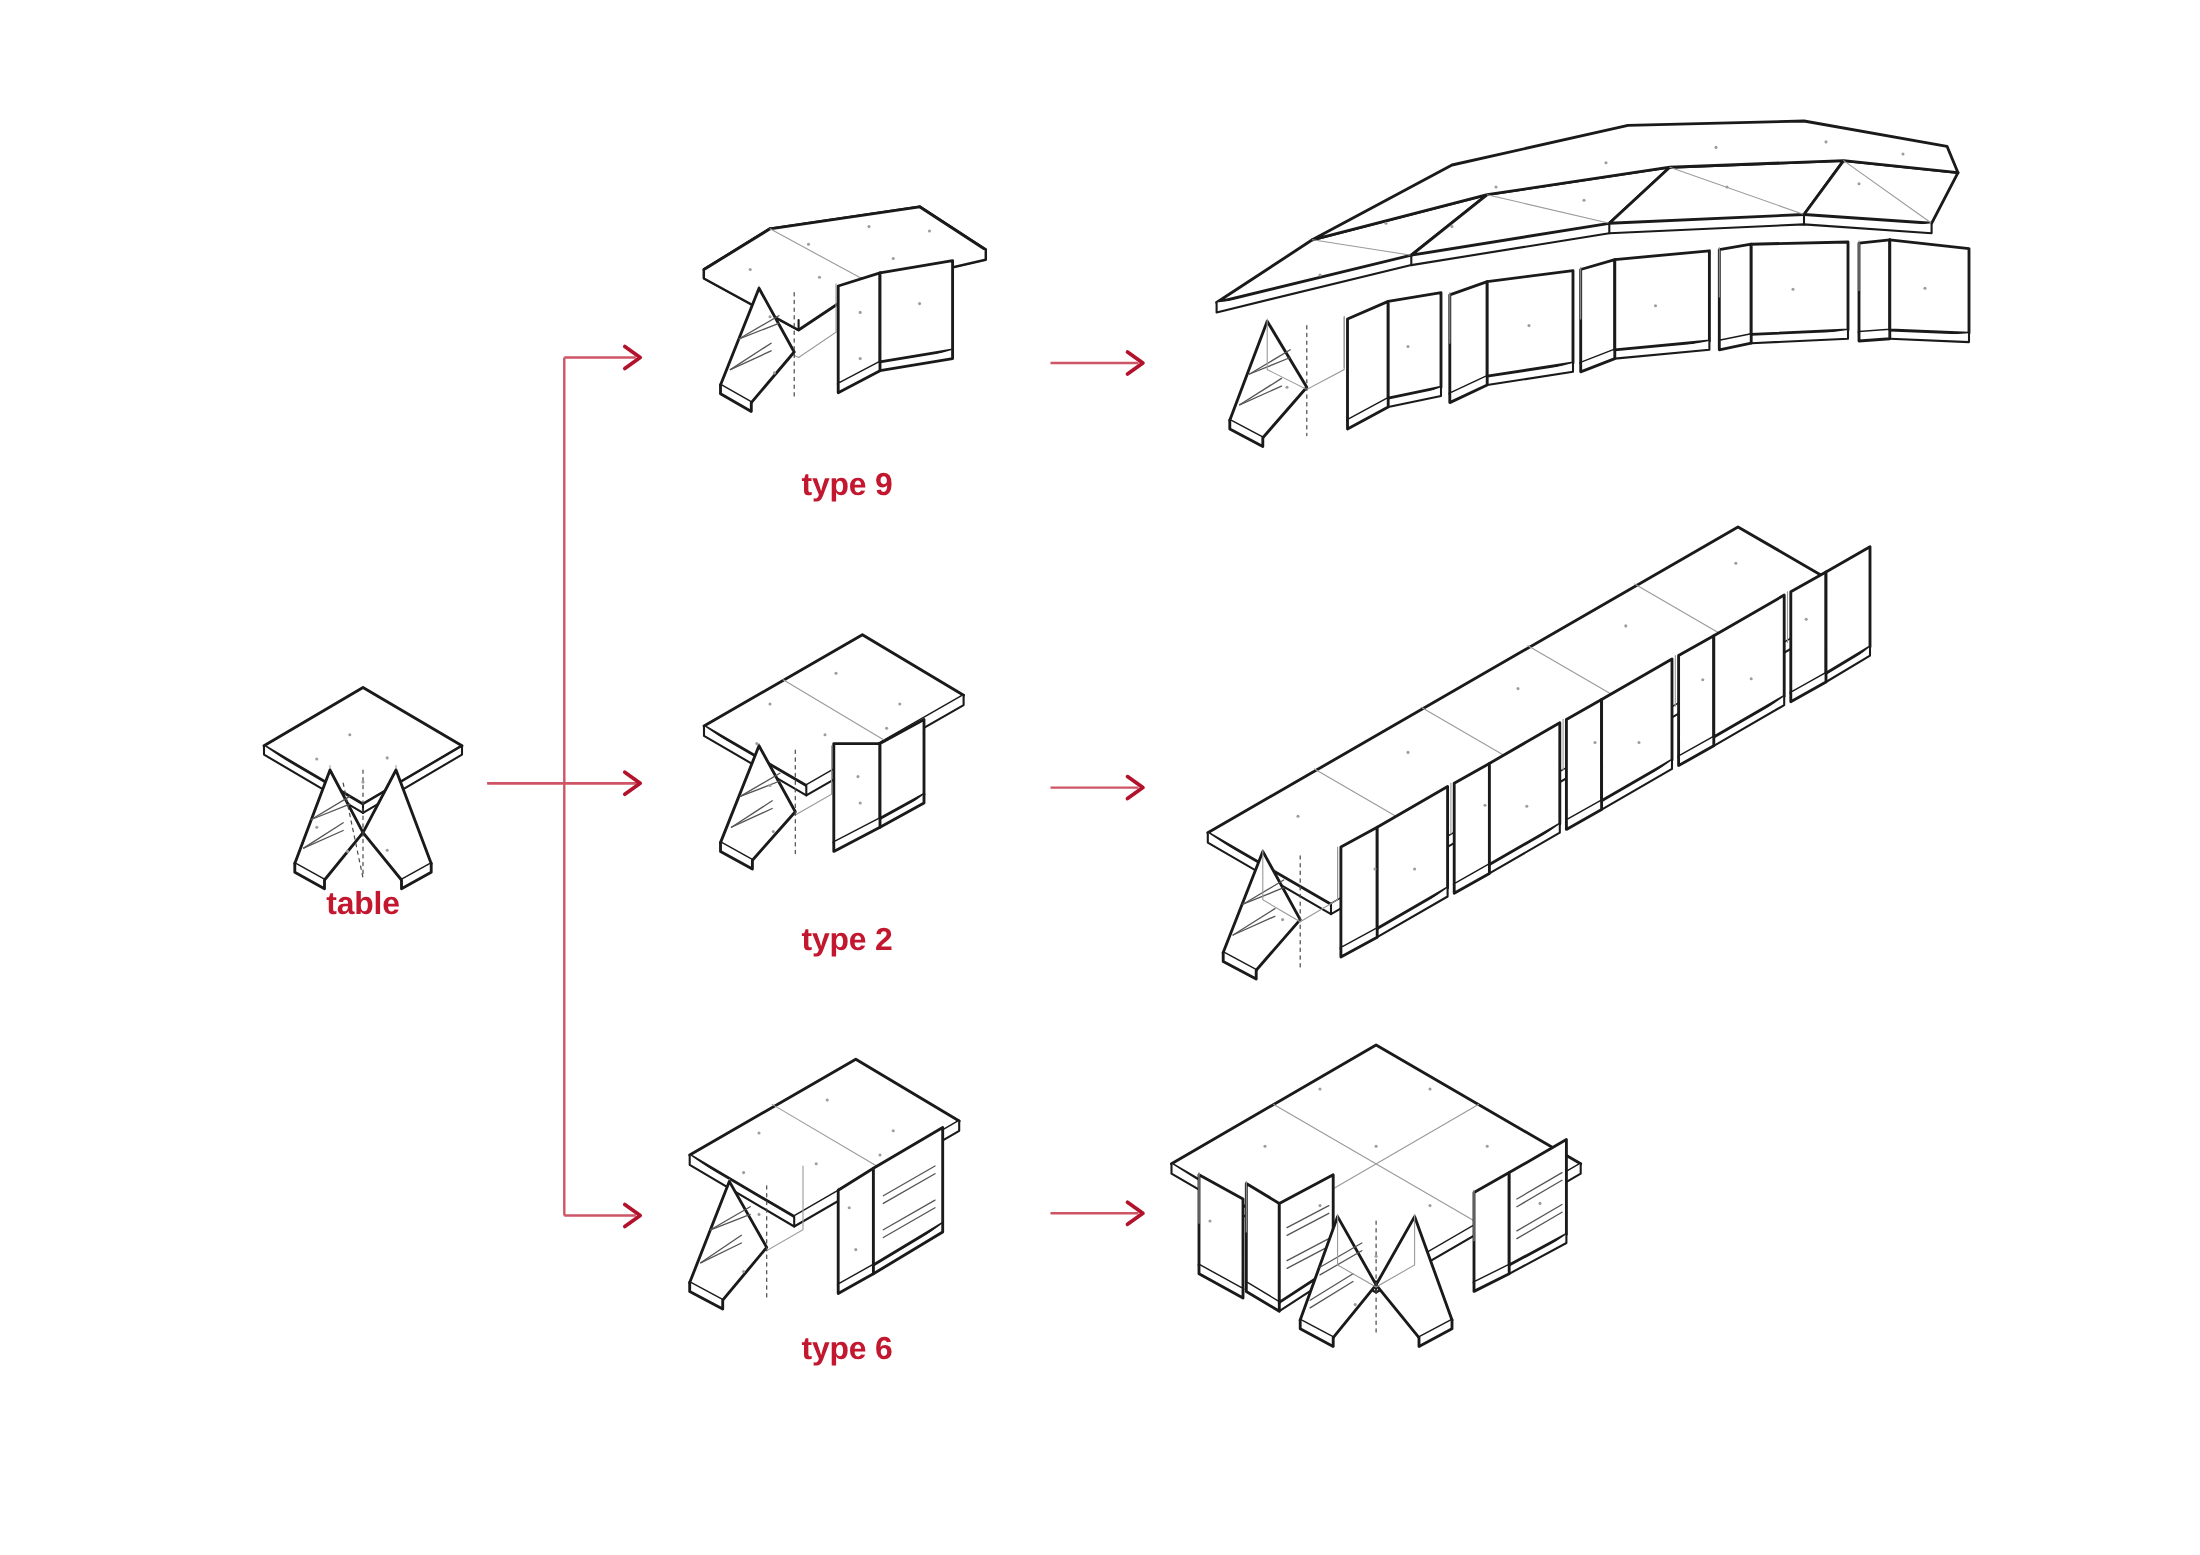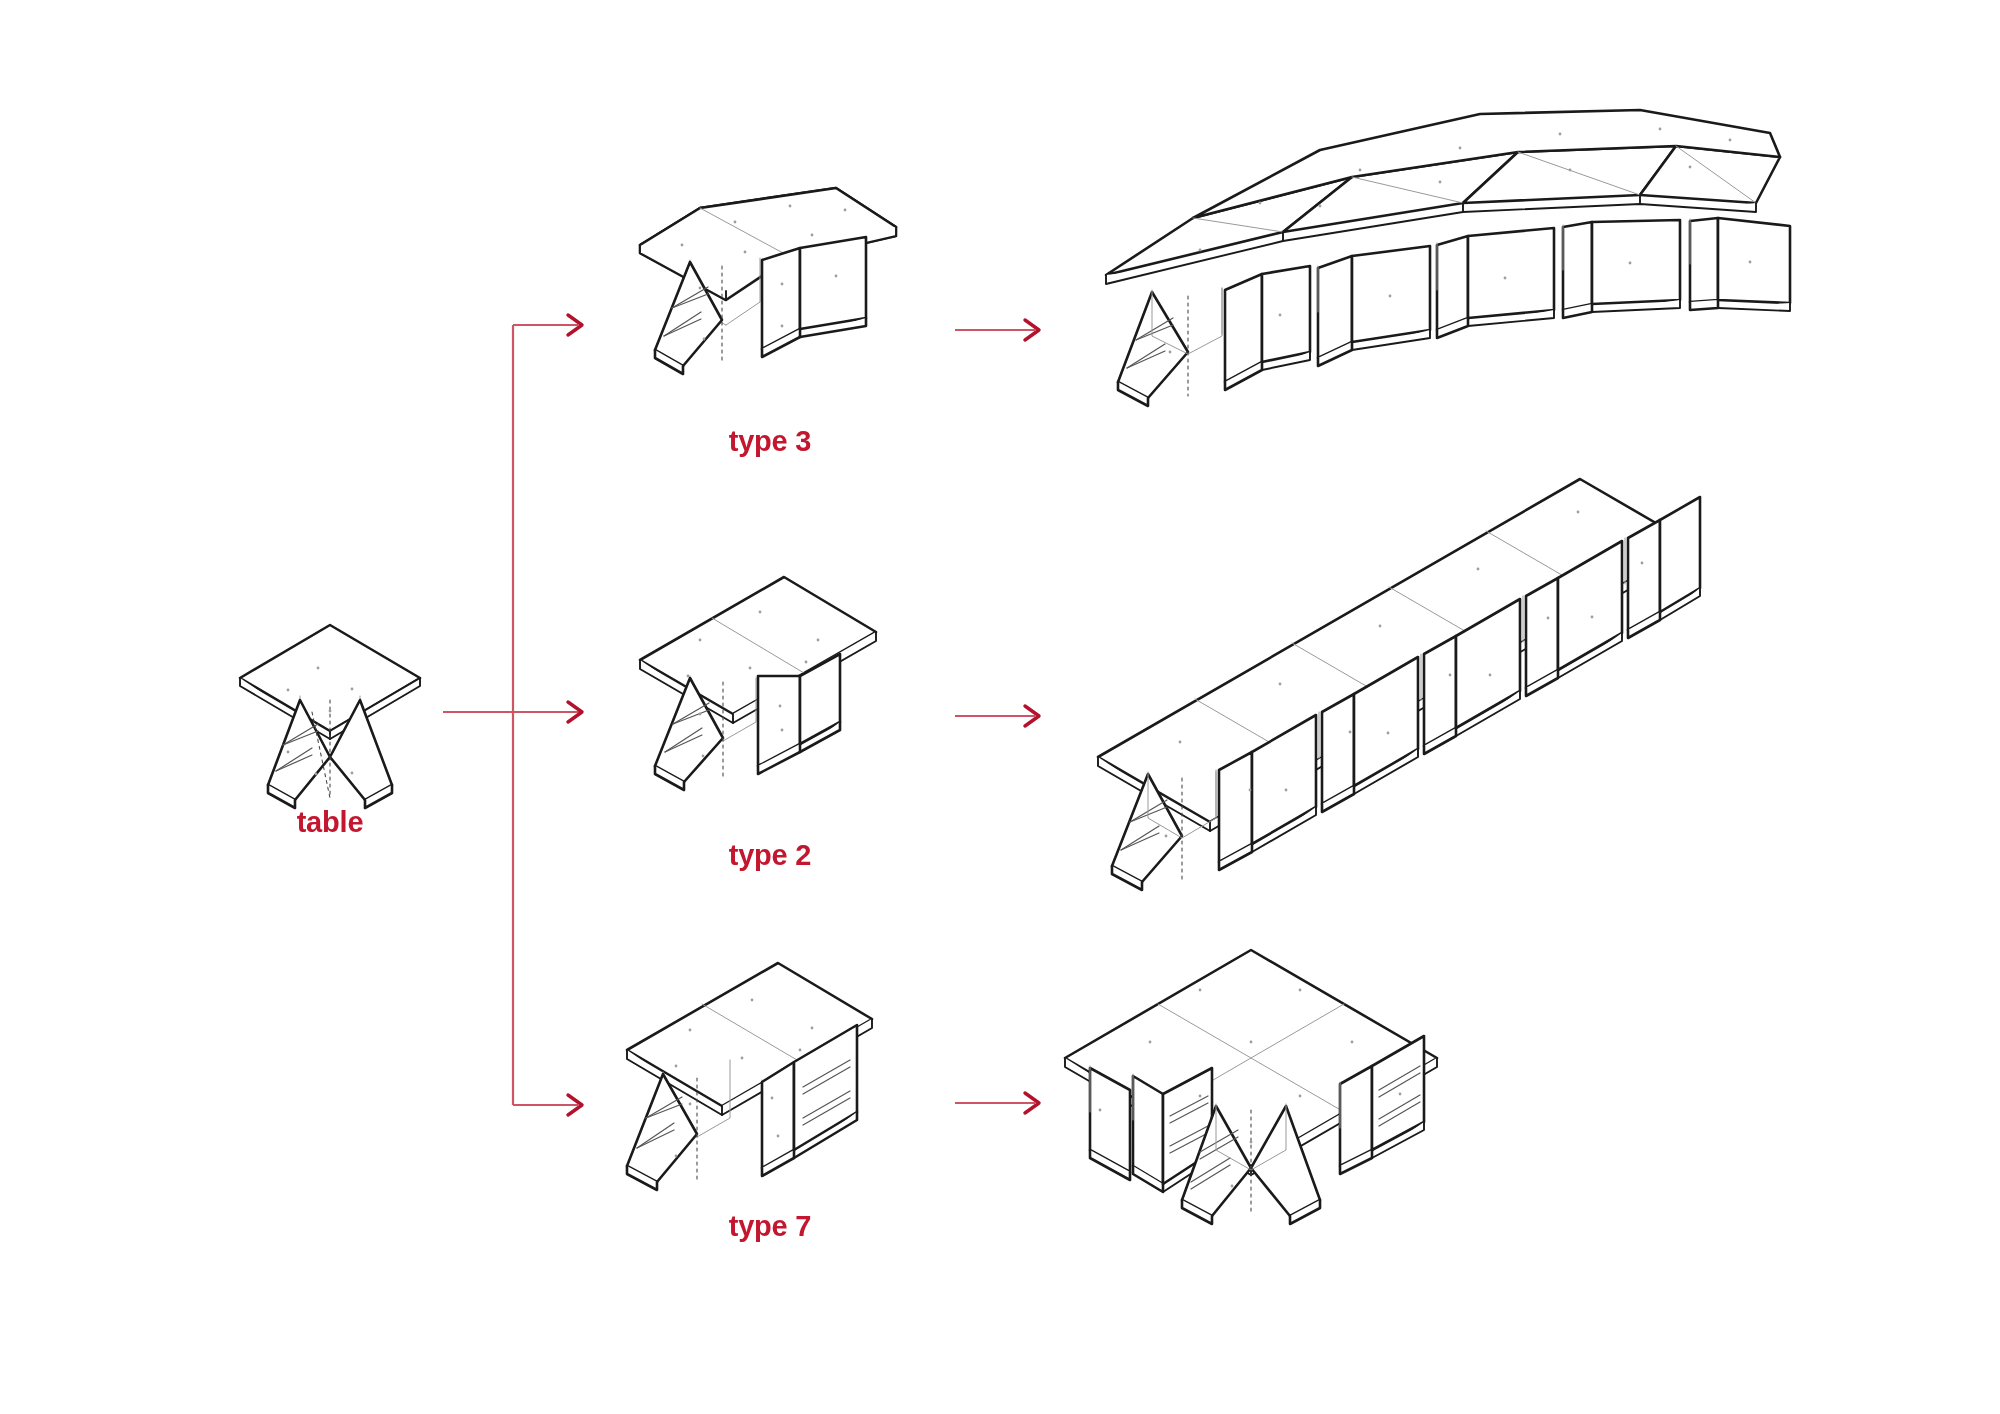--- a/index.html
+++ b/index.html
@@ -170,21 +170,21 @@
       <circle class="speck" cx="682" cy="245" r="1.4"></circle>
       <circle class="speck" cx="745" cy="252" r="1.4"></circle>
       <circle class="speck" cx="812" cy="235" r="1.4"></circle>
       <circle class="speck" cx="700" cy="288" r="1.4"></circle>
       <circle class="speck" cx="782" cy="284" r="1.4"></circle>
       <circle class="speck" cx="836" cy="276" r="1.4"></circle>
       <circle class="speck" cx="704" cy="339" r="1.4"></circle>
       <circle class="speck" cx="782" cy="326" r="1.4"></circle>
     </g>
   </svg>
-  <div class="label" style="left:770px; top:425px;">type 3</div>
+  <div class="label" style="left:770px; top:425px;">type 9</div>
 
   <svg class="layer" viewBox="0 0 2000 1414">
     <g>
 
       <path class="outline" d="M 640 660 L 784 577 L 876 632 L 733 714 Z"></path>
       <path class="outline-l" d="M 876 632 L 876 641 L 733 723 L 733 714"></path>
       <path class="outline-l" d="M 640 660 L 640 669 L 733 723"></path>
 
       <path class="seam" d="M 712 618 L 804 673"></path>
 
@@ -257,21 +257,21 @@
       <circle class="speck" cx="812" cy="1028" r="1.4"></circle>
       <circle class="speck" cx="676" cy="1066" r="1.4"></circle>
       <circle class="speck" cx="742" cy="1058" r="1.4"></circle>
       <circle class="speck" cx="800" cy="1050" r="1.4"></circle>
       <circle class="speck" cx="690" cy="1104" r="1.4"></circle>
       <circle class="speck" cx="772" cy="1098" r="1.4"></circle>
       <circle class="speck" cx="676" cy="1156" r="1.4"></circle>
       <circle class="speck" cx="778" cy="1136" r="1.4"></circle>
     </g>
   </svg>
-  <div class="label" style="left:770px; top:1210px;">type 7</div>
+  <div class="label" style="left:770px; top:1210px;">type 6</div>
 
   <svg class="layer" viewBox="0 0 2000 1414">
     <g>
 
       <path class="outline" d="M 1106 275 L 1193 218 L 1352 177 L 1283 232 Z"></path>
       <path class="outline" d="M 1283 232 L 1352 177 L 1518 152 L 1463 203 Z"></path>
       <path class="outline" d="M 1463 203 L 1518 152 L 1676 146 L 1640 195 Z"></path>
       <path class="outline" d="M 1640 195 L 1676 146 L 1780 157 L 1756 203 Z"></path>
 
       <path class="outline" d="M 1193 218 L 1320 150 L 1480 114 L 1640 110 L 1770 133 L 1780 157 L 1676 146 L 1518 152 L 1352 177 Z"></path>

